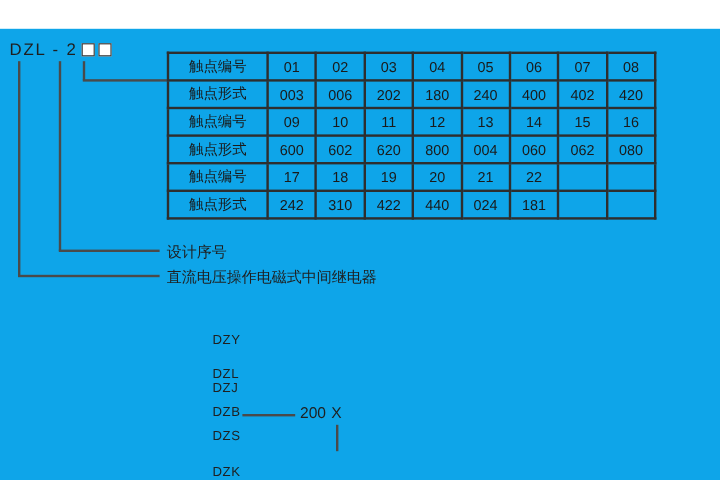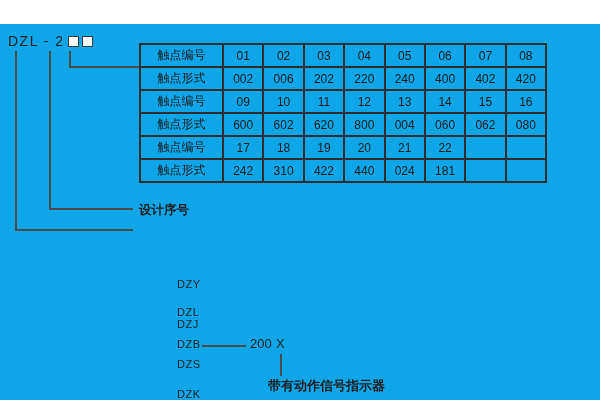--- a/index.html
+++ b/index.html
@@ -37,21 +37,21 @@
     font-size:12px;color:#1a1a1a;padding-left:24px;
   }
   table.contact td{
     border:2px solid #2e2e2e;
     height:21px;text-align:center;vertical-align:middle;
     padding:0;overflow:hidden;white-space:nowrap;
   }
   table.contact td.rowlabel{font-size:12px;}
   
   .callout{
-    position:absolute;font-size:12.5px;color:#1f1f1f;white-space:nowrap;font-weight:bold;
+    position:absolute;font-size:12.5px;color:#1f1f1f;white-space:nowrap;
   }
   
   .series-item{
     position:absolute;left:177px;height:20px;line-height:20px;
     font-size:11px;letter-spacing:0.5px;color:#1f1f1f;
   }
   .val{
     position:absolute;height:20px;line-height:20px;
     font-size:13px;color:#1f1f1f;white-space:pre;
   }
@@ -95,24 +95,24 @@
           <td>02</td>
           <td>03</td>
           <td>04</td>
           <td>05</td>
           <td>06</td>
           <td>07</td>
           <td>08</td>
         </tr>
         <tr>
           <td class="rowlabel">触点形式</td>
-          <td>002</td>
+          <td>003</td>
           <td>006</td>
           <td>202</td>
-          <td>220</td>
+          <td>180</td>
           <td>240</td>
           <td>400</td>
           <td>402</td>
           <td>420</td>
         </tr>
         <tr>
           <td class="rowlabel">触点编号</td>
           <td>09</td>
           <td>10</td>
           <td>11</td>
@@ -152,27 +152,27 @@
           <td>440</td>
           <td>024</td>
           <td>181</td>
           <td></td>
           <td></td>
         </tr>
       </tbody>
   </table>
 
   <div class="callout" style="left:139px;top:178px;">设计序号</div>
+  <div class="callout" style="left:139px;top:199px;">直流电压操作电磁式中间继电器</div>
 
   <div class="series-item" style="top:250px;">DZY</div>
   <div class="series-item" style="top:278px;text-align:center;">DZL</div>
   <div class="series-item" style="top:290px;">DZJ</div>
   <div class="series-item" style="top:310px;">DZB</div>
   <div class="series-item" style="top:330px;">DZS</div>
   <div class="series-item" style="top:360px;">DZK</div>
 
   <div class="hline" style="left:202px;top:321px;width:44px;"></div>
   <div class="val" style="left:250px;top:310px;">200</div>
   <div class="val" style="left:276px;top:310px;">X</div>
   <div class="vline" style="left:280px;top:330px;height:22px;"></div>
-  <div class="callout" style="left:268px;top:353px;font-size:13px;">带有动作信号指示器</div>
 
 </div>
 
 </body></html>

